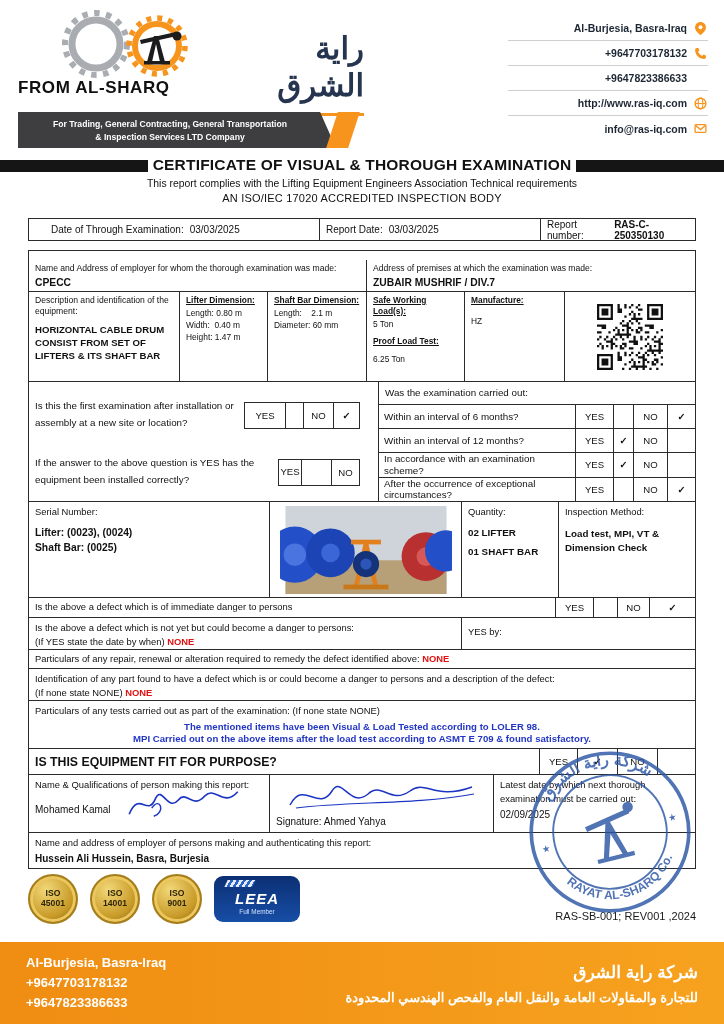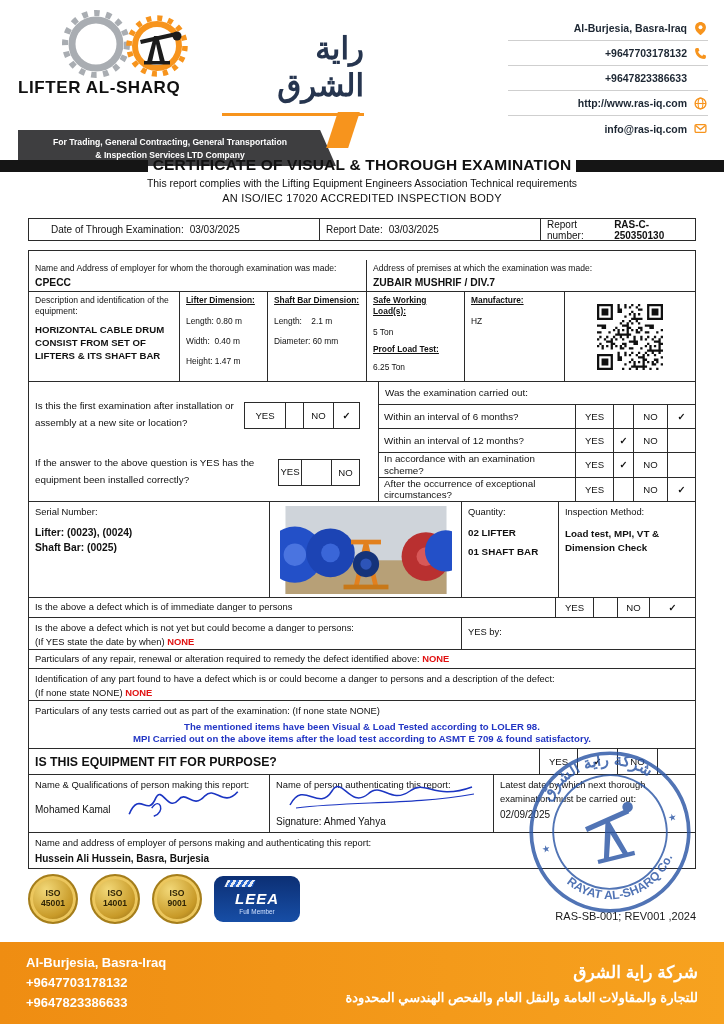--- a/index.html
+++ b/index.html
@@ -6,21 +6,21 @@
   html,body { width:724px; }
   body { font-family:"Liberation Sans", sans-serif; background:#fff; color:#111; }
   .page { position:relative; width:724px; height:1024px; background:#fff; overflow:hidden; }
 
   
   .header { position:relative; height:152px; }
   .logo-area { position:absolute; left:18px; top:10px; width:346px; height:140px; }
   .logo-gears { position:absolute; left:26px; top:0; }
   .company-en { position:absolute; left:0; top:68px; font-size:17px; font-weight:bold; letter-spacing:.6px; color:#101010; }
   .company-ar { position:absolute; left:204px; top:20px; font-size:31px; font-weight:bold; color:#26354f; border-bottom:3px solid #f7941d; padding-bottom:9px; }
-  .tagline-bar { position:absolute; left:0; top:120px; width:318px; height:36px; background:#3e3e40; color:#fff; font-size:8.6px; font-weight:bold; display:flex; flex-direction:column; justify-content:center; align-items:center; gap:3px; padding-right:14px; clip-path:polygon(0 0, 95% 0, 100% 100%, 0 100%); }
+  .tagline-bar { position:absolute; left:0; top:102px; width:318px; height:36px; background:#3e3e40; color:#fff; font-size:8.6px; font-weight:bold; display:flex; flex-direction:column; justify-content:center; align-items:center; gap:3px; padding-right:14px; clip-path:polygon(0 0, 95% 0, 100% 100%, 0 100%); }
   .orange-wedge { position:absolute; left:314px; top:102px; width:22px; height:36px; background:#f7941d; transform:skewX(-18deg); }
   .contacts { position:absolute; right:16px; top:16px; width:200px; }
   .contact-row { display:flex; align-items:center; justify-content:flex-end; gap:6px; height:25px; border-bottom:1px solid #cfcfcf; }
   .contact-row:last-child { border-bottom:none; }
   .contact-text { font-size:10.5px; font-weight:bold; color:#1d2733; }
   .icon-slot { width:15px; height:15px; display:flex; align-items:center; justify-content:center; }
 
   
   .title-block { position:relative; margin-top:4px; text-align:center; height:56px; }
   .tbar { position:absolute; top:4px; height:12px; background:#151515; }
@@ -38,21 +38,21 @@
   .main { margin-top:9px; }
   .row { display:flex; border-top:1px solid #2b2b2b; }
   .main > .row:first-child { border-top:none;align-items:flex-end; }
   .cell { border-left:1px solid #2b2b2b; padding:3px 6px; position:relative; overflow:hidden; }
   .cell:first-child { border-left:none; }
   .vtext { display:flex; align-items:center; }
   .lbl { font-size:8.6px; line-height:1.3; }
   .lbl2 { font-size:9.4px; line-height:1.5; }
   .val { font-weight:bold; font-size:10.3px; margin-top:3px; }
   .sublbl { font-size:8.4px; font-weight:bold; text-decoration:underline; line-height:1.3; }
-  .dim { font-size:8.4px; margin-top:10px; white-space:pre; }
+  .dim { font-size:8.4px; margin-top:2px; white-space:pre; }
   .red { color:#e11212; font-weight:bold; }
   .blue-note { color:#2336c4; font-weight:bold; font-size:9.6px; text-align:center; margin-top:3px; }
   .chkc { font-weight:bold; font-size:11.5px; color:#111; }
 
   .qblock { display:flex; align-items:center; }
   .qtext { flex:1; font-size:9.8px; line-height:1.7; padding-right:6px; }
   .ynstrip { display:flex; border:1px solid #2b2b2b; }
   .ynstrip > div { border-left:1px solid #2b2b2b; display:flex; align-items:center; justify-content:center; font-size:9.6px; min-height:25px; text-align:center; }
   .ynstrip > div:first-child { border-left:none; }
   .qright { display:flex; flex-direction:column; padding:0;margin-left:12px; }
@@ -97,21 +97,21 @@
         <circle cx="52" cy="34" r="31" fill="none" stroke="#a9adb2" stroke-width="6" stroke-dasharray="5.5 6.5"></circle>
         <circle cx="113" cy="36" r="22" fill="none" stroke="#f7941d" stroke-width="6"></circle>
         <circle cx="113" cy="36" r="28" fill="none" stroke="#f7941d" stroke-width="5.5" stroke-dasharray="5 6"></circle>
         <g fill="#1c1c1c">
           <polygon points="103,52 110,26 114,26 121,52 116,52 112,34 108,52"></polygon>
           <polygon points="96,30 132,22 133,26 97,34"></polygon>
           <circle cx="133" cy="26" r="4.5"></circle>
           <rect x="100" y="51" width="26" height="3.5"></rect>
         </g>
       </svg>
-      <div class="company-en">LIFTER AL-SHARQ</div>
+      <div class="company-en">FROM AL-SHARQ</div>
       <div class="company-ar" dir="rtl">راية الشرق</div>
       <div class="tagline-bar">
         <div>For Trading, General Contracting, General Transportation</div>
         <div>&amp; Inspection Services LTD Company</div>
       </div>
       <div class="orange-wedge"></div>
     </div>
 
     <div class="contacts">
       <div class="contact-row">
@@ -387,21 +387,20 @@
     <div class="row" style="height:58px">
       <div class="cell" style="width:240px">
         <div class="lbl2">Name &amp; Qualifications of person making this report:</div>
         <div style="font-size:10px;margin-top:12px">Mohamed Kamal</div>
         <svg class="sig" style="left:92px;top:8px" width="128" height="42" viewBox="0 0 125 40">
           <path d="M8 30 C18 6 26 34 34 14 C40 2 46 28 56 16 C64 6 70 26 82 12 C92 2 100 24 114 8" fill="none" stroke="#1b35c2" stroke-width="1.6"></path>
           <path d="M30 24 c8 -12 14 4 2 8" fill="none" stroke="#1b35c2" stroke-width="1.4"></path>
         </svg>
       </div>
       <div class="cell" style="width:224px">
-        <div class="lbl2">Name of person authenticating this report:</div>
         <div style="font-size:10px;position:absolute;left:6px;bottom:5px">Signature: Ahmed Yahya</div>
         <svg class="sig" style="left:12px;top:2px" width="200" height="36" viewBox="0 0 200 36">
           <path d="M8 28 C22 2 36 36 50 14 C60 -2 68 32 86 17 C100 4 108 28 128 14 C144 2 152 24 190 10" fill="none" stroke="#1b35c2" stroke-width="1.5"></path>
           <path d="M14 31 C70 24 130 28 192 17" fill="none" stroke="#1b35c2" stroke-width="1.2"></path>
         </svg>
       </div>
       <div class="cell" style="flex:1">
         <div class="lbl2">Latest date by which next thorough examination must be carried out:</div>
         <div style="font-size:10px;margin-top:3px">02/09/2025</div>
       </div>

